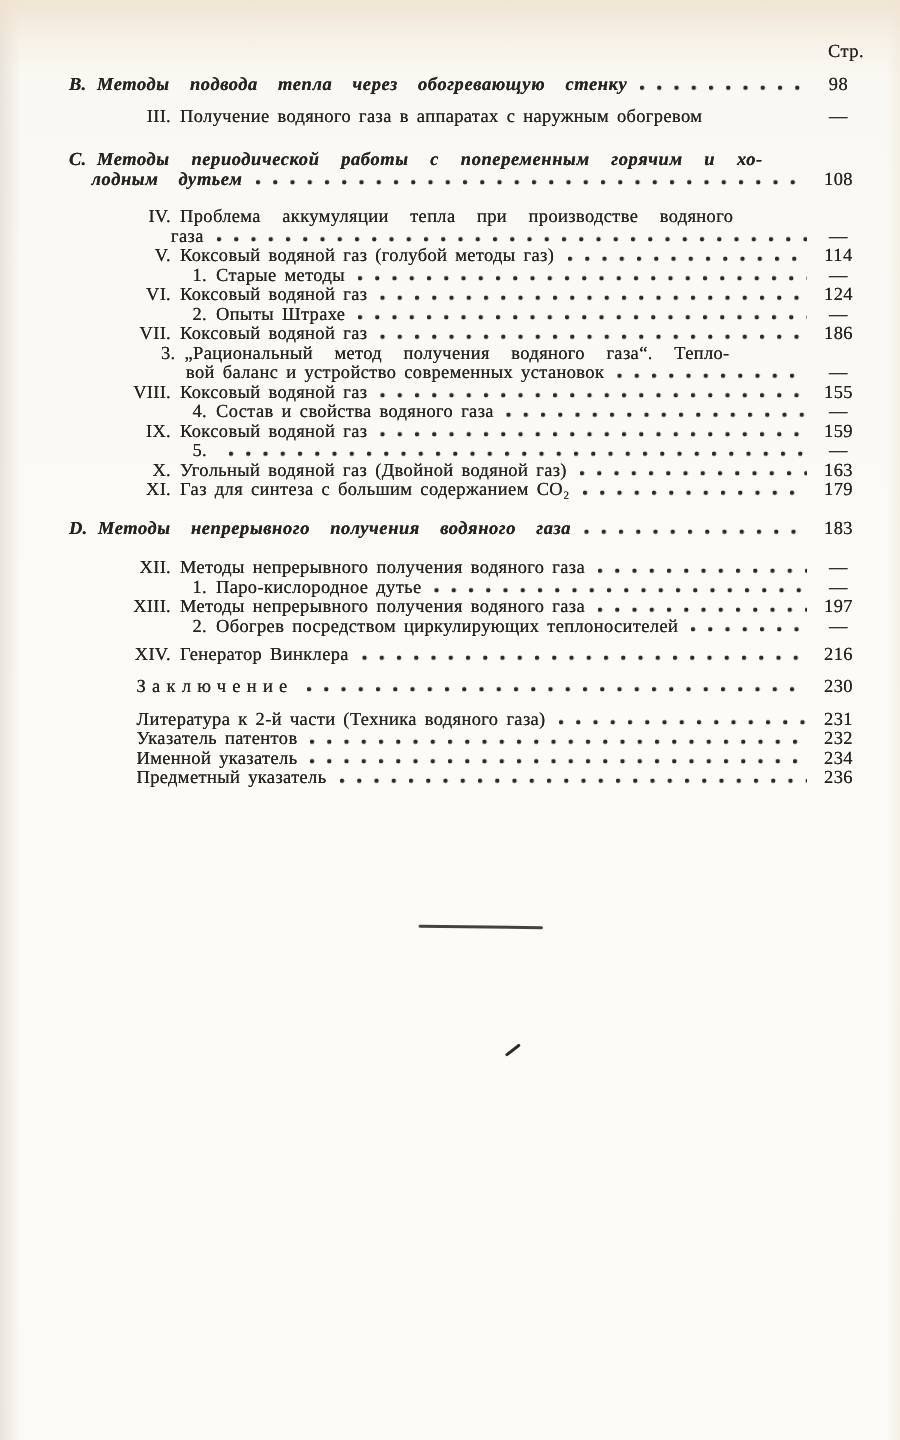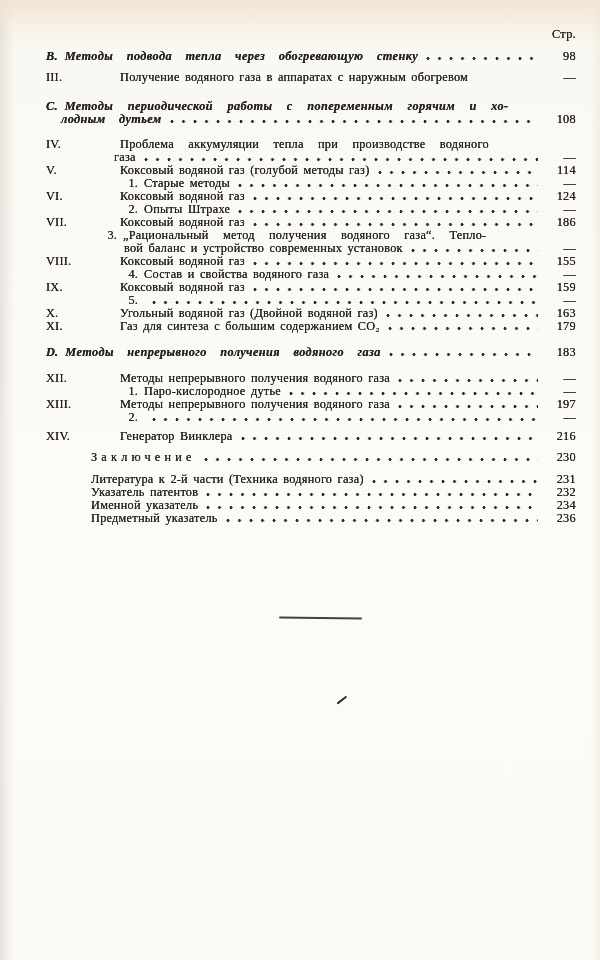--- a/index.html
+++ b/index.html
@@ -18,35 +18,35 @@
   .content{position:absolute;left:46px;right:24px;top:28px;}
   .hdr{
     text-align:right;font-size:12.3px;line-height:13px;
     margin-bottom:9px;letter-spacing:.3px;
     text-shadow:0 0 .35px currentColor;
   }
   .entry{text-shadow:0 0 .35px currentColor;}
   .line{display:flex;align-items:flex-end;font-size:12.3px;line-height:13px;}
   .num{flex:none;letter-spacing:.2px;}
   .txt{white-space:nowrap;letter-spacing:.25px;word-spacing:2px;}
-  .page-num{flex:none;width:34px;text-align:right;letter-spacing:.3px;}
+  .page-num{flex:none;width:34px;text-align:center;letter-spacing:.3px;}
   .leader{
     flex:1 1 auto;min-width:10px;height:5px;
     margin:0 4px 2px 8px;
     background-image:radial-gradient(circle at 2px 2.5px,#2b2925 1.25px,rgba(0,0,0,0) 1.7px);
     background-size:11.5px 5px;background-repeat:repeat-x;
     background-position:left bottom;
   }
   .leader.blank{background:none;}
   
   .k-section .num{font-style:italic;font-weight:bold;margin-right:7px;}
   .k-section .txt{font-style:italic;font-weight:bold;word-spacing:10px;letter-spacing:.4px;}
   .k-section .l2{padding-left:15px;}
   
-  .k-roman .num{width:68px;margin-right:6px;}
+  .k-roman .num{width:68px;text-align:right;margin-right:6px;}
   .k-roman .l2{padding-left:68px;}
   
   .k-arabic .num{width:92px;text-align:right;margin-right:6px;}
   .k-arabic.wide3 .num{width:71px;}
   .k-arabic .l2{padding-left:78px;}
   
   .k-plain{padding-left:45px;}
   .sp-wide .l1 .txt{word-spacing:11px;}
   .lsp{letter-spacing:4.2px;}
   .rule{
@@ -229,20 +229,21 @@
           <div class="line l1">
             <span class="num">XIII.</span>
             <span class="txt">Методы непрерывного получения водяного газа</span>
             <span class="leader"></span>
             <span class="page-num">197</span>
           </div>
         </div>
         <div class="entry k-arabic">
           <div class="line l1">
             <span class="num">2.</span>
+            <span class="txt">Обогрев посредством циркулирующих теплоносителей</span>
             <span class="leader"></span>
             <span class="page-num">—</span>
           </div>
         </div>
         <div class="entry k-roman" style="margin-top: 6px;">
           <div class="line l1">
             <span class="num">XIV.</span>
             <span class="txt">Генератор Винклера</span>
             <span class="leader"></span>
             <span class="page-num">216</span>

